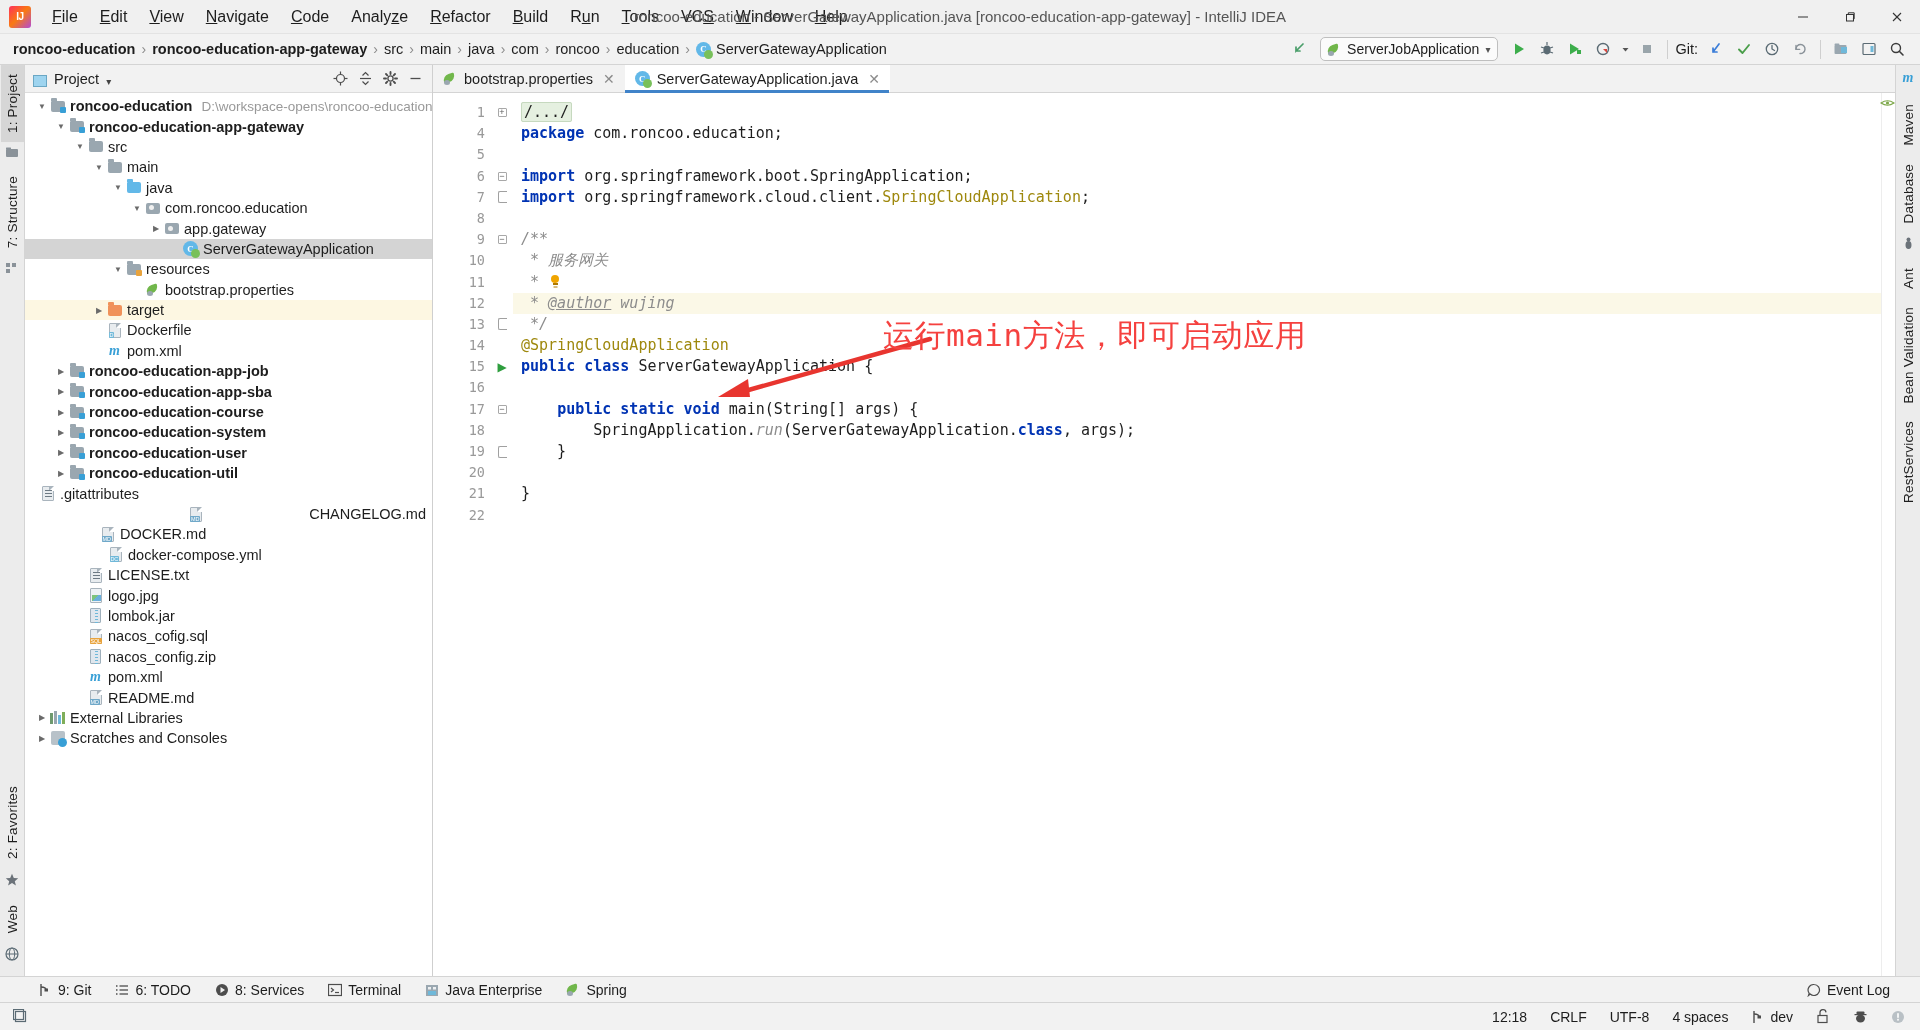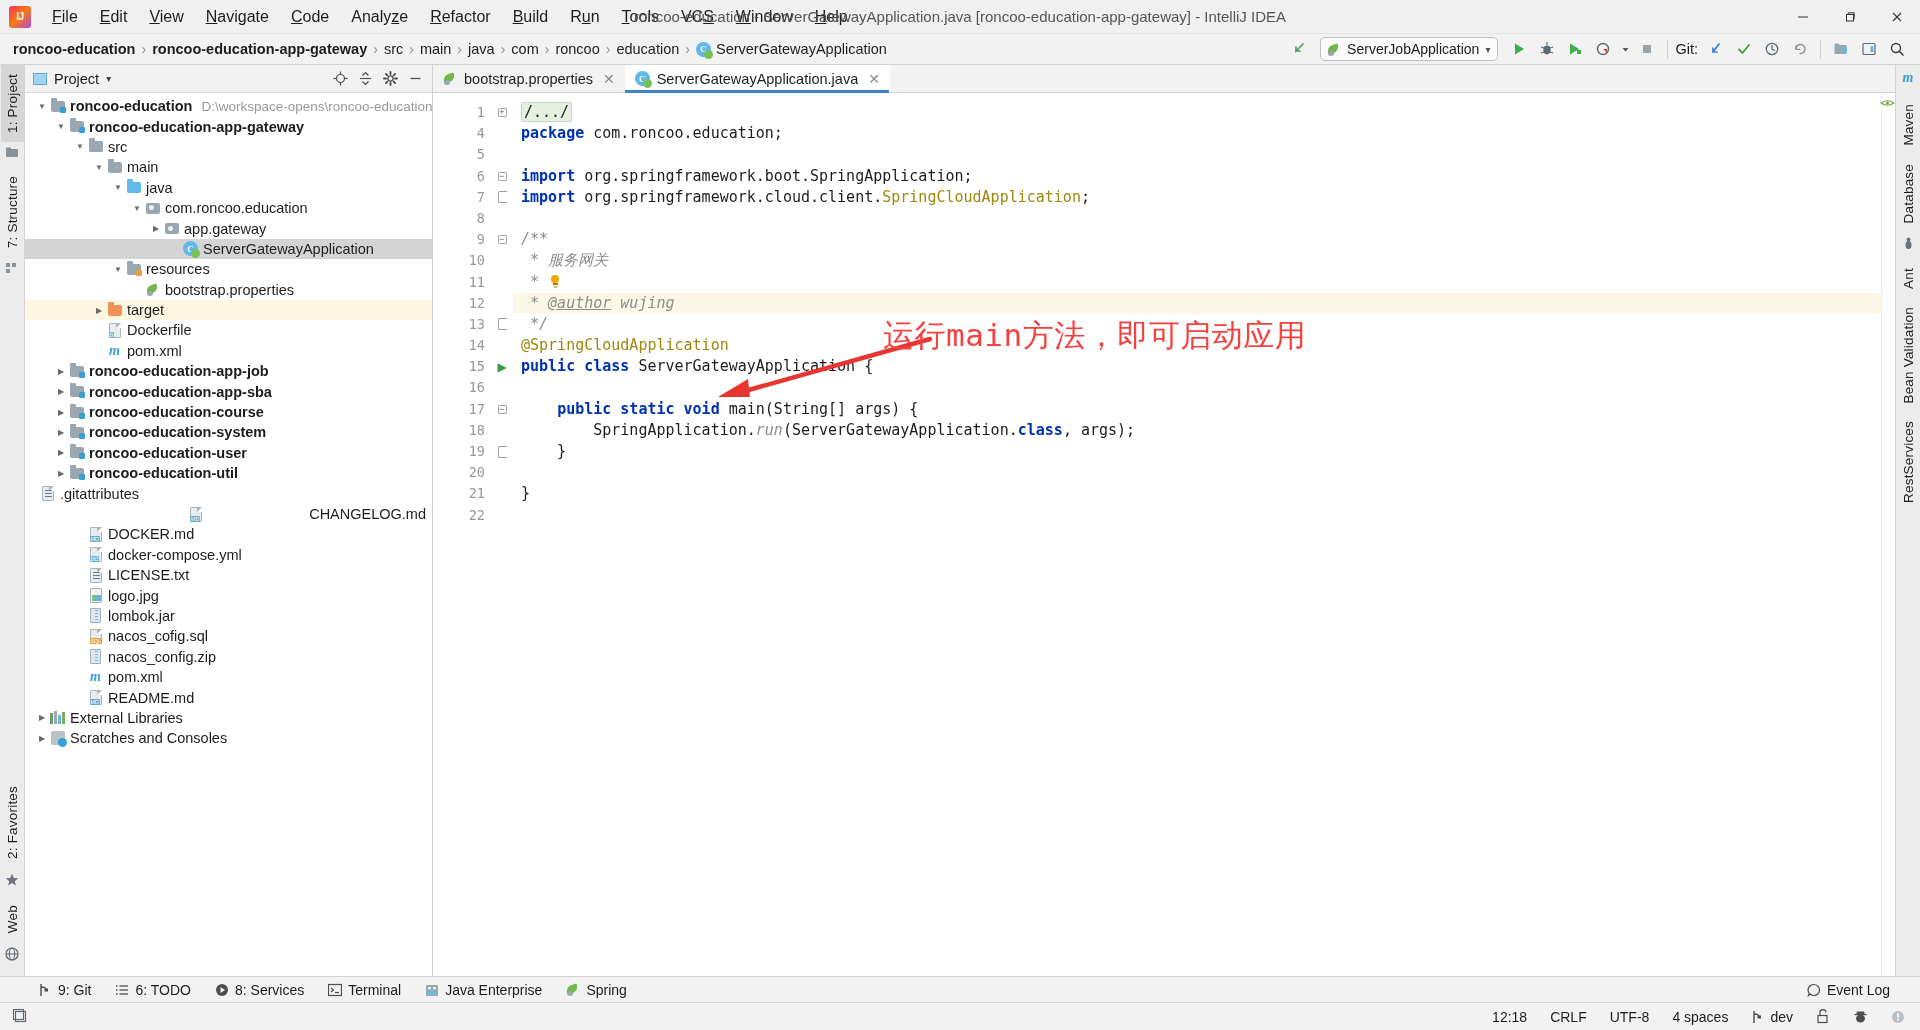--- a/index.html
+++ b/index.html
@@ -99,21 +99,21 @@
   .project-panel {
     width: 408px; flex: 0 0 408px; background: #fff;
     display: flex; flex-direction: column;
     border-right: 1px solid #cfcfcf;
     min-width: 0;
   }
   .pp-header {
     height: 28px; flex: 0 0 28px; display: flex; align-items: center;
     background: #f2f2f2; border-bottom: 1px solid #dcdcdc; padding: 0 6px 0 8px;
   }
-  .pp-title { font-size: 14.5px; display: flex; align-items: center; gap: 7px; }
+  .pp-title { font-size: 14.5px; display: flex; align-items: flex-end; gap: 7px; }
   .pp-header-actions { margin-left: auto; display: flex; align-items: center; gap: 3px; }
   .pp-act { width: 22px; height: 22px; display: flex; align-items: center; justify-content: center; cursor: default; border-radius: 3px; }
 
   .tree { flex: 1 1 auto; overflow: hidden; padding-top: 3px; font-size: 14.5px; }
   .node {
     height: 20.4px; display: flex; align-items: center; white-space: nowrap;
     padding-right: 6px; cursor: default; position: relative;
   }
   .node.selected { background: #d4d4d4; }
   .node.highlight { background: #fdf7e2; }
@@ -710,30 +710,30 @@
           </div>
           <div class="node" style="padding-left: 48px; justify-content: space-between;">
             <span class="arrow"></span>
             <span class="ico">
               <span class="file">
                 <span class="ftag tag-md">MD</span>
               </span>
             </span>
             <span class="lbl">CHANGELOG.md</span>
           </div>
-          <div class="node" style="padding-left: 48px;">
+          <div class="node" style="padding-left: 48px; margin-left: 12px;">
             <span class="arrow"></span>
             <span class="ico">
               <span class="file">
                 <span class="ftag tag-md">MD</span>
               </span>
             </span>
             <span class="lbl">DOCKER.md</span>
           </div>
-          <div class="node" style="padding-left: 48px;">
+          <div class="node" style="padding-left: 68px;">
             <span class="arrow"></span>
             <span class="ico">
               <span class="file">
                 <span class="ftag tag-dc">DC</span>
               </span>
             </span>
             <span class="lbl">docker-compose.yml</span>
           </div>
           <div class="node" style="padding-left: 48px;">
             <span class="arrow"></span>

